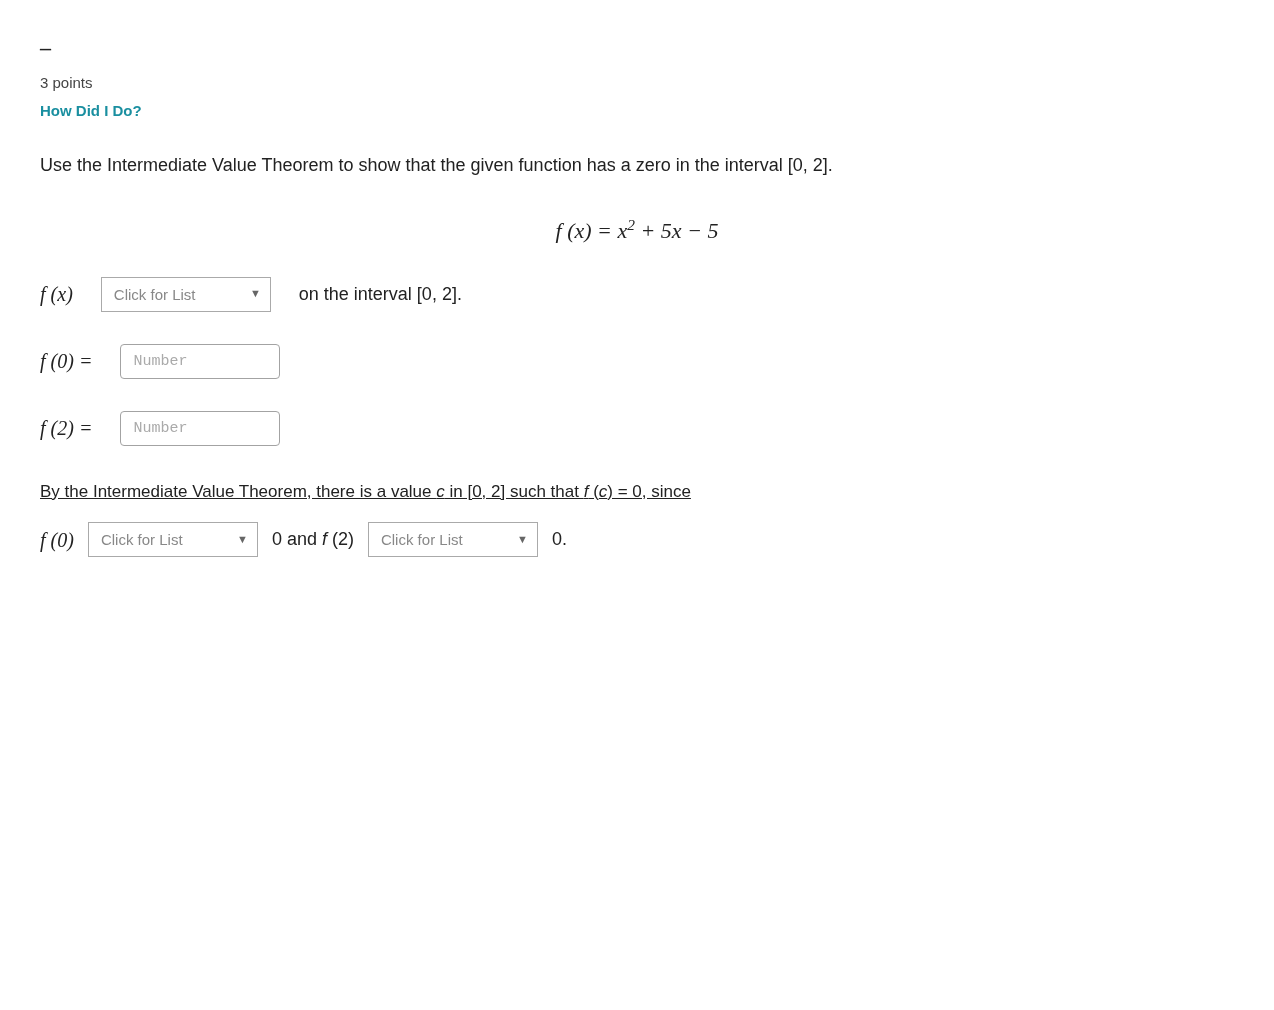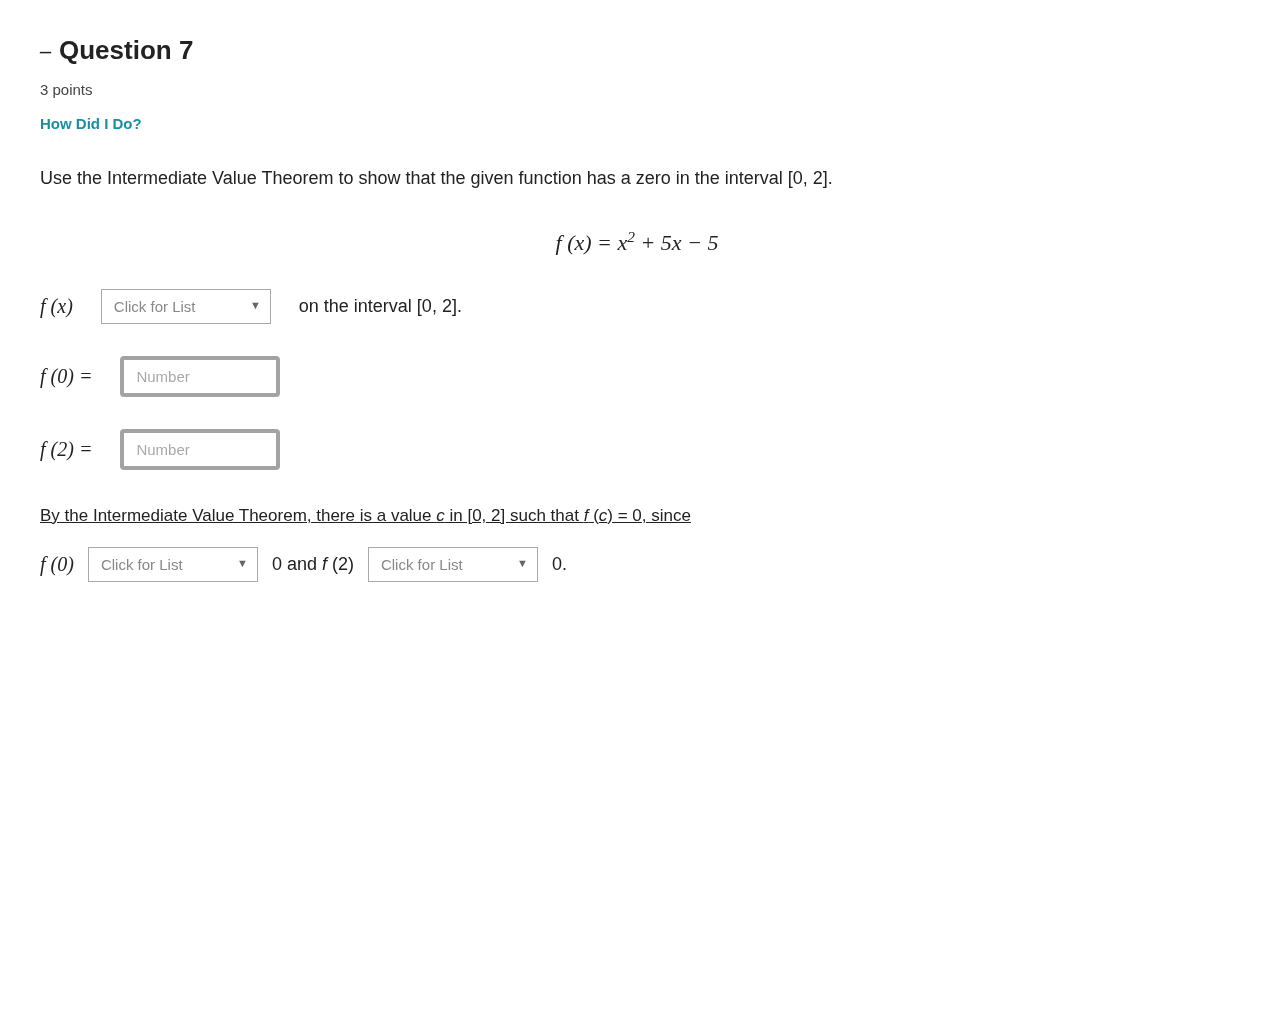--- a/index.html
+++ b/index.html
@@ -22,21 +22,21 @@
       font-size: 26px;
       font-weight: bold;
       color: #222;
       font-family: Arial, sans-serif;
     }
 
     .points {
       font-size: 15px;
       color: #444;
       font-family: Arial, sans-serif;
-      margin-bottom: 10px;
+      margin-bottom: 4px;
     }
 
     .how-did-i-do {
       font-size: 15px;
       color: #1a8fa0;
       font-family: Arial, sans-serif;
       cursor: pointer;
       text-decoration: none;
       margin-bottom: 28px;
       display: block;
@@ -96,27 +96,27 @@
       position: absolute;
       right: 10px;
       top: 50%;
       transform: translateY(-50%);
       font-size: 11px;
       color: #666;
       pointer-events: none;
     }
 
     .number-input {
-      border: 4px solid #a3a3a3;
+      border: 1px solid #a3a3a3;
       border-radius: 4px;
       padding: 8px 12px;
       font-size: 15px;
       color: #888;
       width: 160px;
-      font-family: Liberation Sans, sans-serif;
+      font-family: Liberation Mono, monospace;
     }
 
     .number-input::placeholder {
       color: #aaa;
     }
 
     .on-interval {
       font-size: 18px;
       font-family: Arial, sans-serif;
       color: #222;
@@ -144,21 +144,20 @@
     sup {
       font-size: 0.7em;
       vertical-align: super;
     }
   </style>
 </head>
 <body>
 
 <div style="display:flex;align-items:center;gap:8px;margin-bottom:6px;">
   <span class="dash">–</span>
-  <span class="question-title">Question 7</span>
 </div>
 
 <div class="points">3 points</div>
 <a class="how-did-i-do">How Did I Do?</a>
 
 <div class="problem-statement">
   <span>Use the Intermediate Value Theorem to show that the given function has a zero in the interval</span>
   <span> [0, 2]</span><span>.</span>
 </div>
 

